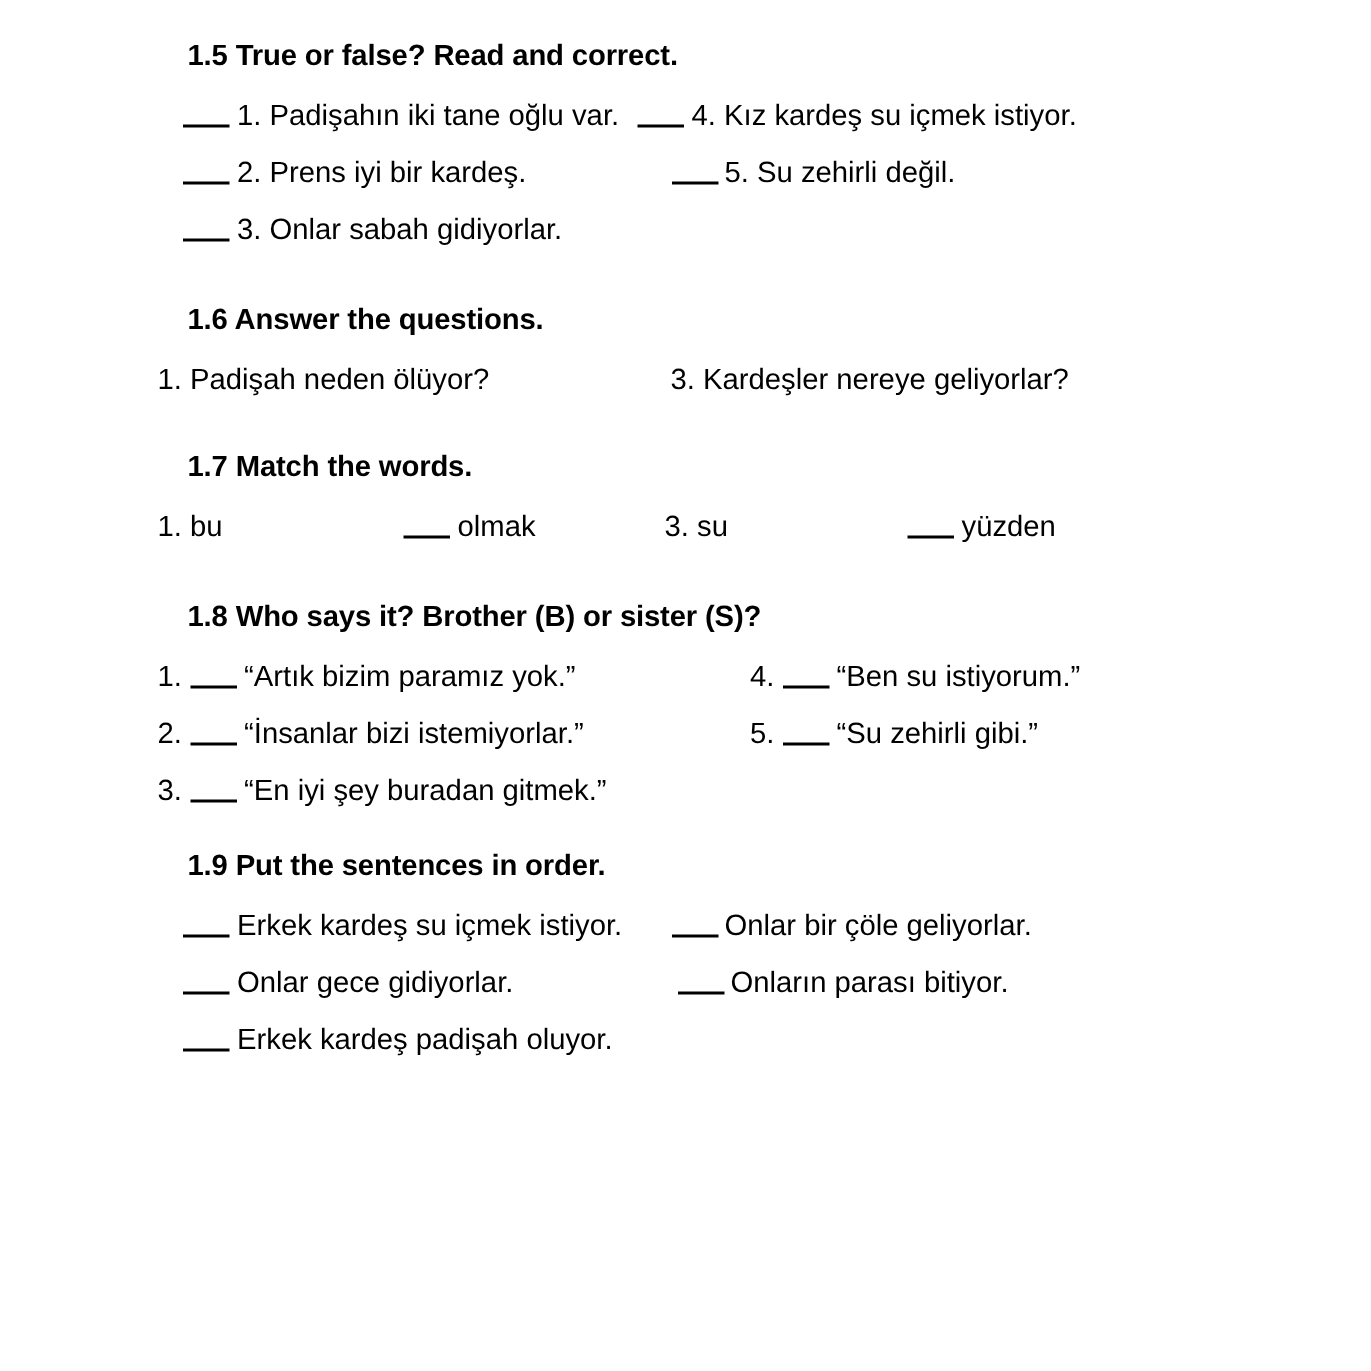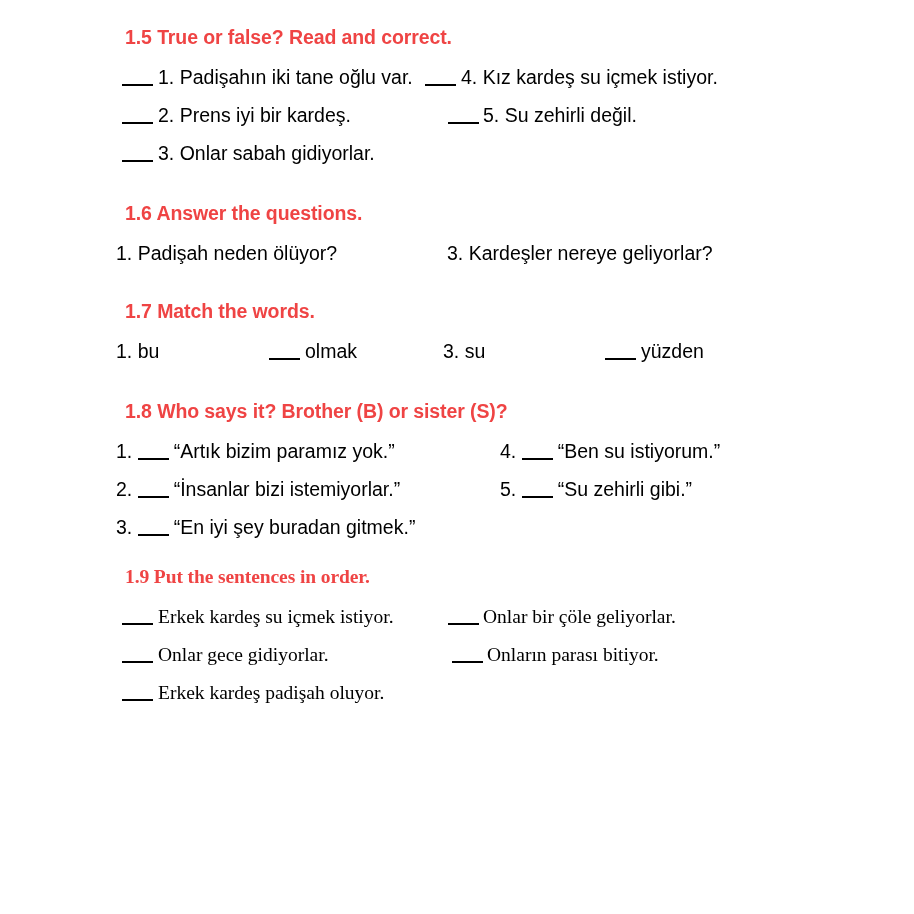--- a/index.html
+++ b/index.html
@@ -18,26 +18,26 @@
     position: relative;
     width: 914px;
     height: 914px;
     box-sizing: border-box;
     padding: 22px 0 0 0;
     background: #ffffff;
   }
   .section {
     margin: 0 0 22px 0;
   }
-  .section:last-child { margin-bottom: 0; font-family: Liberation Serif, serif; }
+  .section:last-child { margin-bottom: 0; }
 
   .heading {
     font-size: 19.5px;
     font-weight: bold;
-    color: #ef4444;
+    color: #000000;
     line-height: 30px;
     margin: 0 0 6px 0;
     padding-left: 125px;
     white-space: nowrap;
     letter-spacing: -0.1px;
   }
 
   .row {
     display: block;
     position: relative;
@@ -66,21 +66,21 @@
   
   .c-a   { left: 122px; }
   .c-b   { left: 425px; }
   .c-b2  { left: 443px; }
   .c-b3  { left: 447px; }
   .c-b4  { left: 500px; }
   .c-b5  { left: 448px; }
   .c-b6  { left: 452px; }
   .c-m1  { left: 269px; }
   .c-m2  { left: 605px; }
-  .c-num { left: 116px; text-align: center; }
+  .c-num { left: 105px; text-align: center; }
 
   .s15 { margin-bottom: 26px; }
   .s16 { margin-bottom: 24px; }
   .s17 { margin-bottom: 26px; }
   .s18 { margin-bottom: 16px; }
 </style>
 </head>
 <body>
 
 <div class="page">

